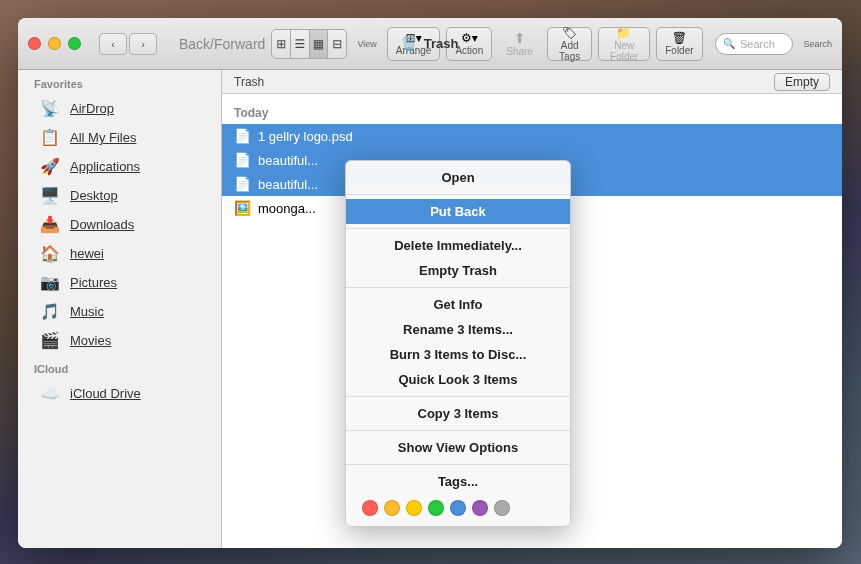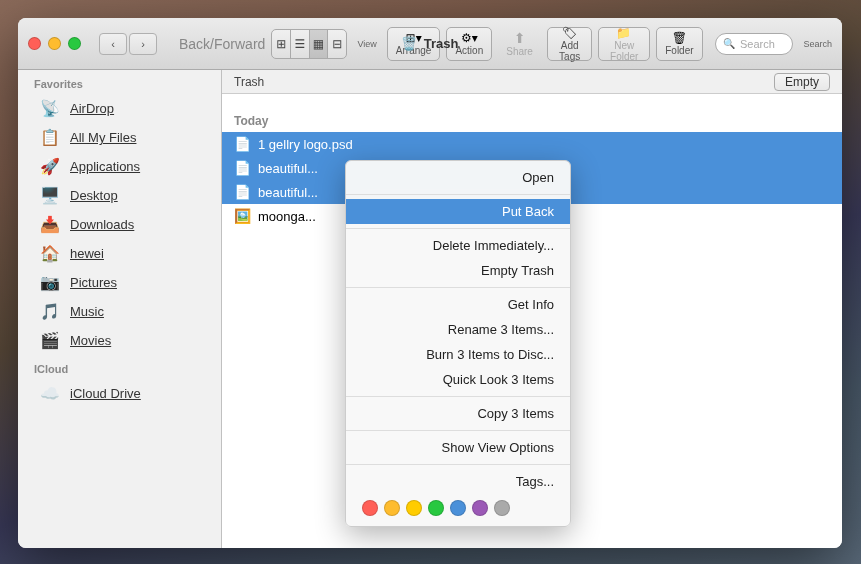--- a/index.html
+++ b/index.html
@@ -226,21 +226,20 @@
       flex: 1;
       overflow-y: auto;
       background: #fff;
       padding: 8px 0;
     }
     .date-header {
       font-size: 12px;
       font-weight: 600;
       color: #888;
       padding: 4px 12px;
-      margin-top: 8px;
     }
     .file-item {
       display: flex;
       align-items: center;
       gap: 8px;
       padding: 4px 12px;
       font-size: 13px;
       cursor: pointer;
     }
     .file-item.selected {
@@ -262,25 +261,26 @@
       border: 1px solid #ccc;
       border-radius: 6px;
       box-shadow: 0 8px 30px rgba(0,0,0,0.3);
       z-index: 100;
       padding: 4px 0;
       backdrop-filter: blur(10px);
     }
     .menu-item {
       display: flex;
       align-items: center;
-      justify-content: flex-end;
+      justify-content: center;
       padding: 5px 16px;
       font-size: 13px;
       color: #222;
       cursor: pointer;
+      font-weight: bold;
     }
     .menu-item.highlighted {
       background: #4a90d9;
       color: #fff;
     }
     .menu-separator {
       height: 1px;
       background: #ddd;
       margin: 4px 0;
     }

